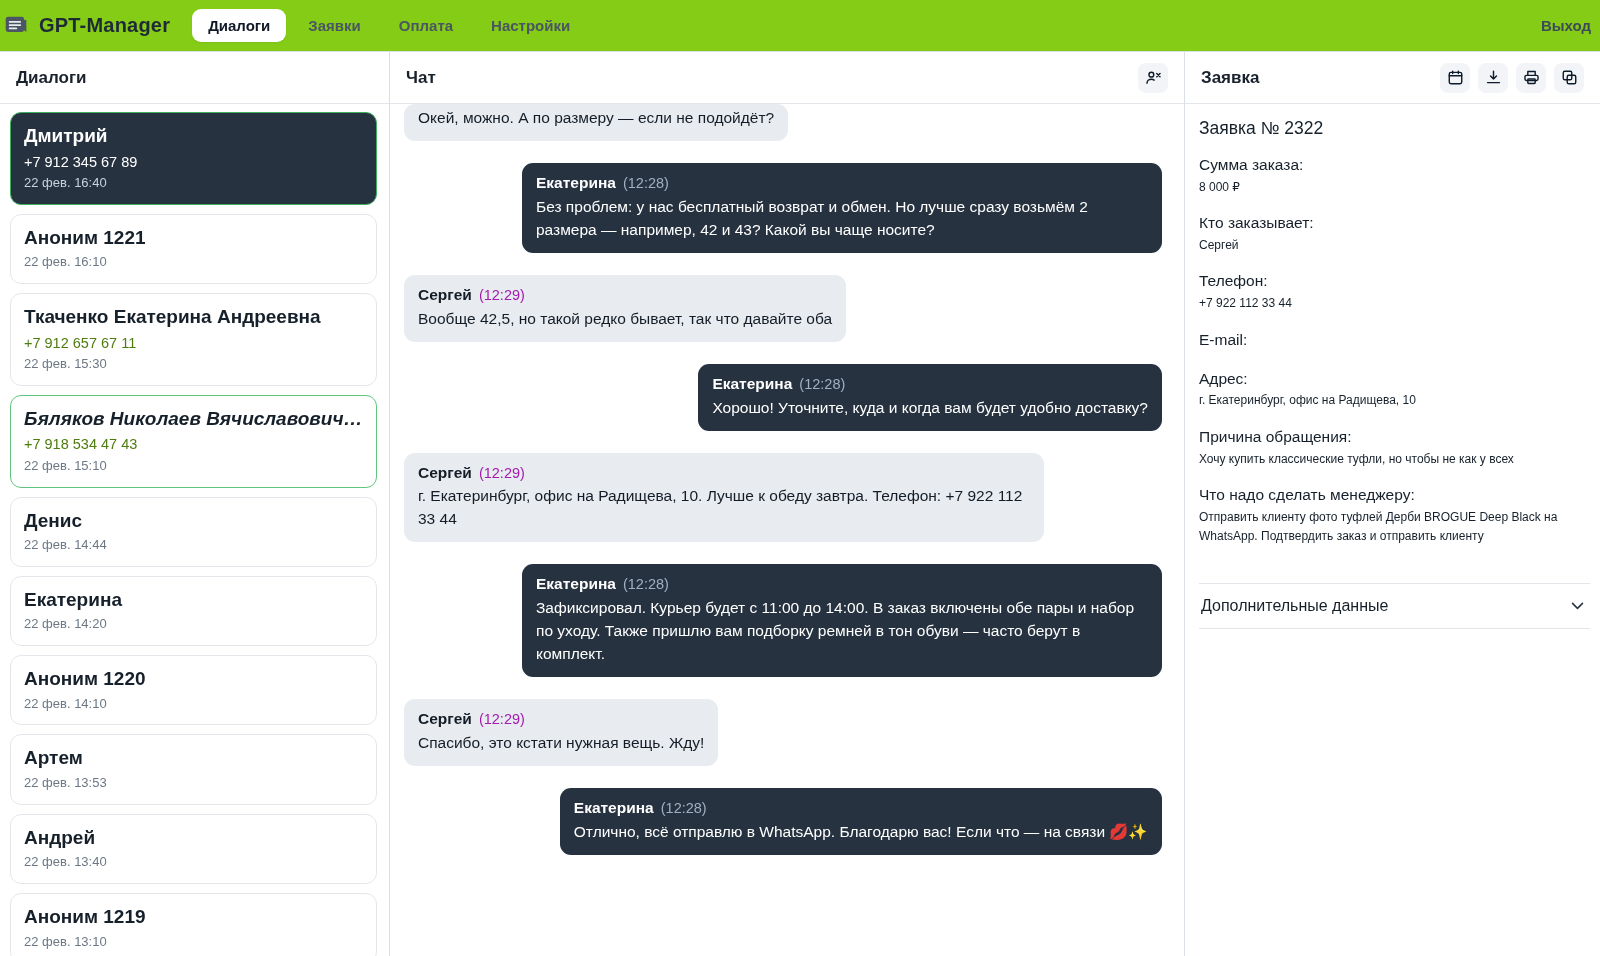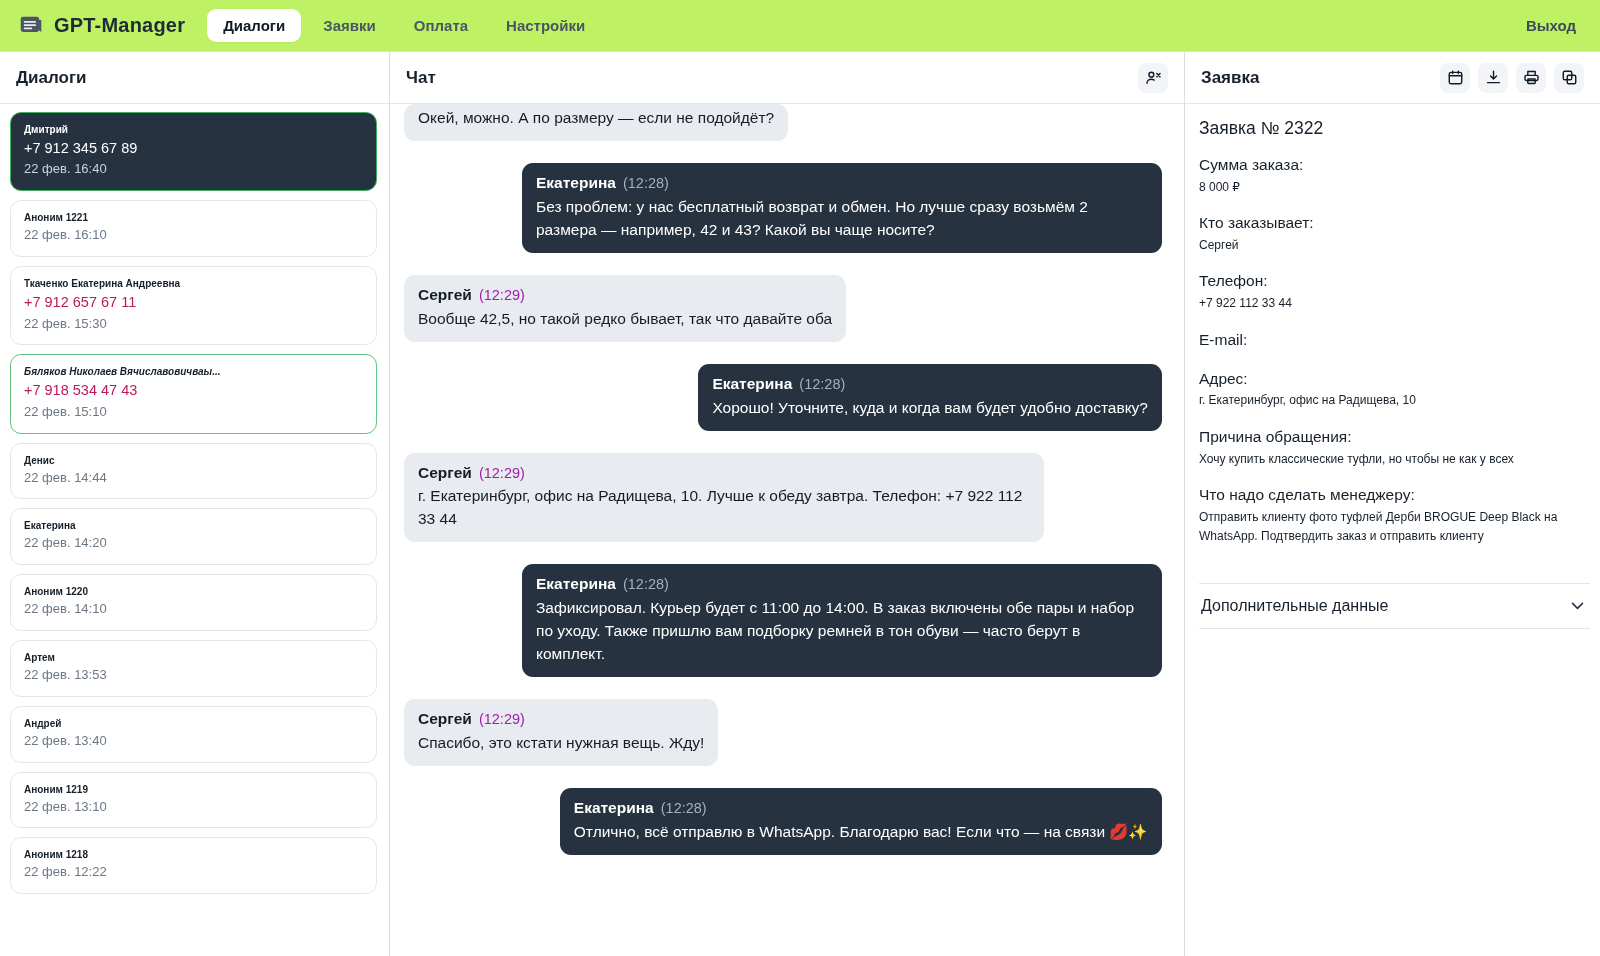--- a/index.html
+++ b/index.html
@@ -9,23 +9,23 @@
     font-family: "Liberation Sans", "DejaVu Sans", sans-serif;
     background: #ffffff;
     overflow: hidden;
     color: #1f2a37;
   }
   #app { width: 1600px; height: 956px; display: flex; flex-direction: column; }
 
   
   .topbar {
     height: 52px; flex: 0 0 52px;
-    background: #bef264;
+    background: #84cc16;
     display: flex; align-items: center;
-    padding: 0 18px;
+    padding: 0 3px;
     border-bottom: 1px solid #d9dfe5;
   }
   .brand { display: flex; align-items: center; gap: 10px; margin-right: 22px; }
   .brand-icon { width: 26px; height: 26px; display: block; color: #4b5563; }
   .brand-name {
     font-size: 20px; font-weight: 700; color: #1f2a37; letter-spacing: .2px;
   }
   .nav { display: flex; align-items: center; gap: 6px; }
   .nav-item {
     font-size: 15px; font-weight: 600; color: #4a5663;
@@ -74,22 +74,22 @@
   .dialog-item {
     border: 1px solid #e3e7ec; border-radius: 11px;
     background: #ffffff;
     padding: 9px 13px 10px 13px;
     margin-bottom: 9px; cursor: pointer;
   }
   .dialog-item.sel {
     background: #26323f; border-color: #3fae5e;
   }
   .dialog-item.hl { border-color: #63c47f; }
-  .d-name { font-size: 10px; font-weight: 700; color: #16202b; line-height: 1.5; }
-  .d-phone { font-size: 14.5px; color: #be185d; line-height: 1.55; }
+  .d-name { font-size: 19px; font-weight: 700; color: #16202b; line-height: 1.5; }
+  .d-phone { font-size: 14.5px; color: #4d7c0f; line-height: 1.55; }
   .d-time { font-size: 13px; color: #6c7885; line-height: 1.6; }
   .dialog-item.sel .d-name,
   .dialog-item.sel .d-phone { color: #ffffff; }
   .dialog-item.sel .d-time { color: #c8d2dc; }
   .d-name.ellip { white-space: nowrap; overflow: hidden; text-overflow: ellipsis; font-style: italic; }
 
   
   .center {
     flex: 1 1 auto; min-width: 0;
     display: flex; flex-direction: column;

